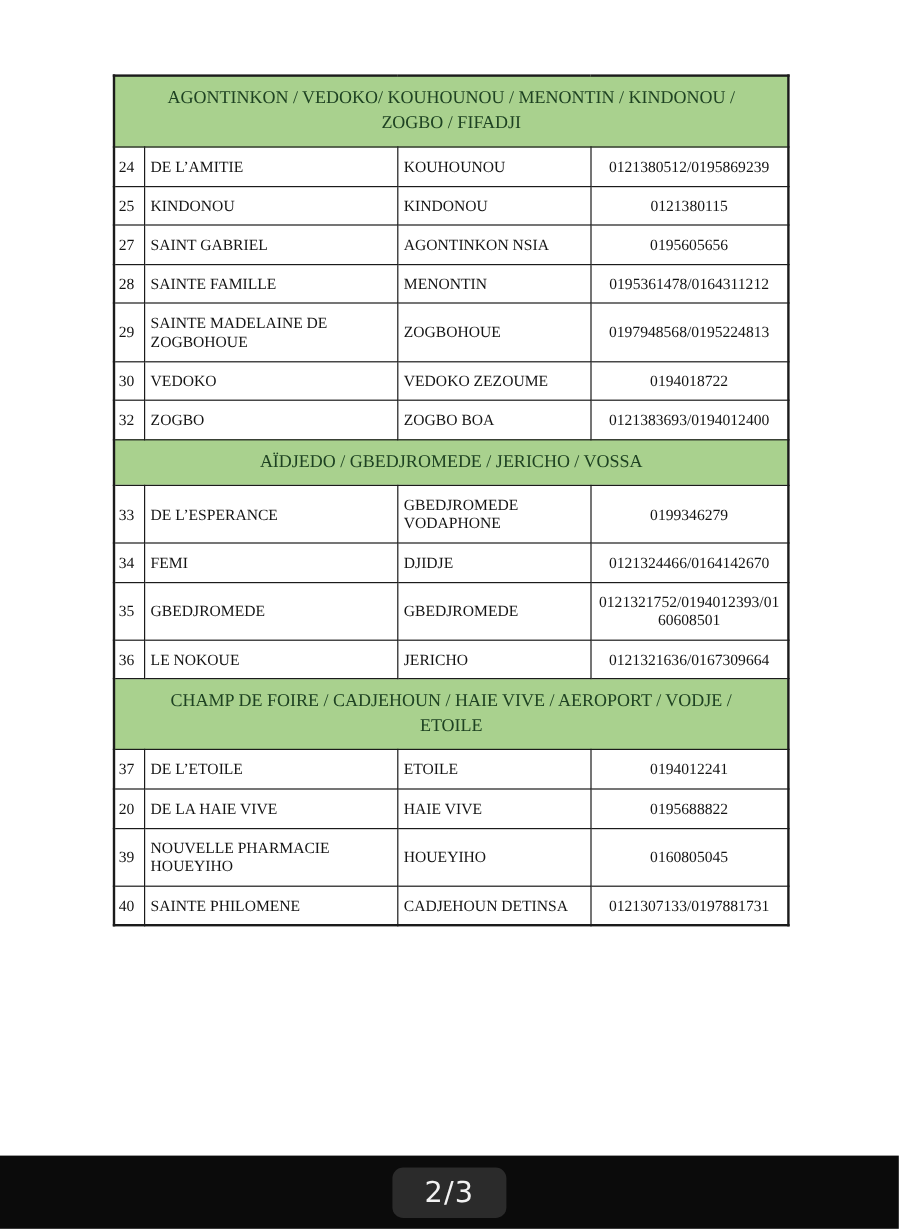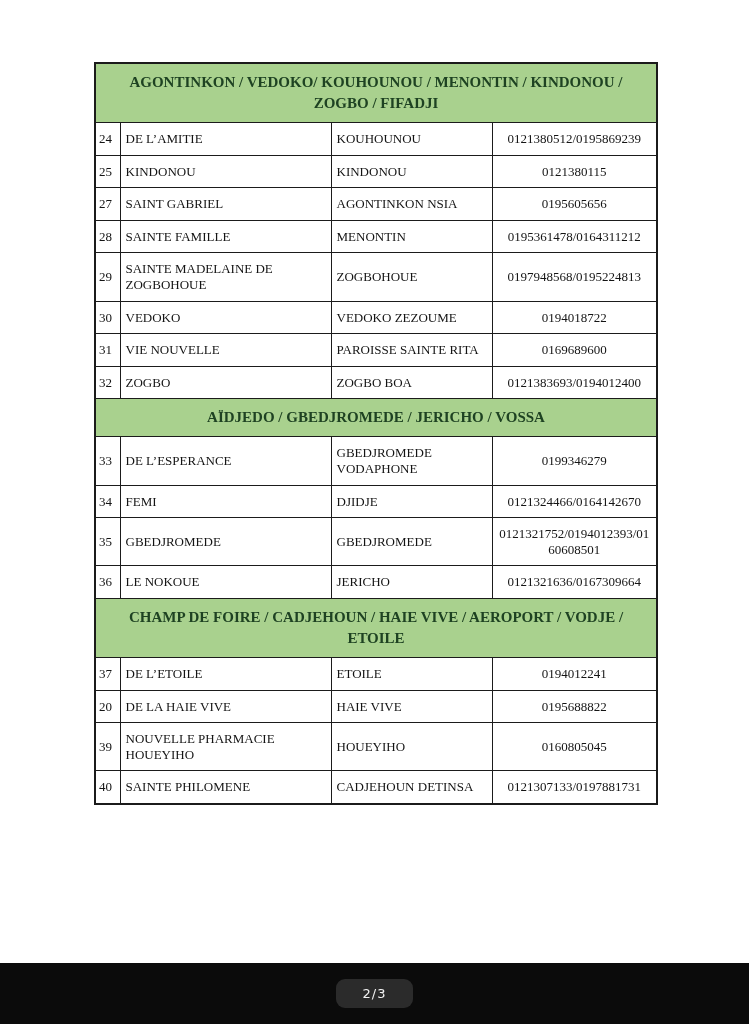--- a/index.html
+++ b/index.html
@@ -49,21 +49,21 @@
   td.name-cell, td.location-cell {
     text-align: left;
   }
   td.phone-cell {
     text-align: center;
     word-break: break-all;
   }
   tr.section-header-row td {
     background: #a9d18e;
     color: #1e4222;
-    font-weight: bold;
+    font-weight: normal;
     text-align: center;
     font-size: 15px;
     line-height: 1.4;
     padding: 8px 26px;
   }
   .pager-bar {
     position: absolute;
     left: 0;
     bottom: 0;
     width: 100%;
@@ -72,21 +72,21 @@
     display: flex;
     align-items: center;
     justify-content: center;
   }
   .page-indicator-badge {
     background: #2b2b2b;
     color: #f2f2f2;
     border-radius: 9px;
     padding: 7px 27px;
     font-family: "DejaVu Sans", sans-serif;
-    font-size: 13px;
+    font-size: 24px;
     letter-spacing: 1px;
   }
 </style>
 </head>
 <body>
 
 <div class="page-canvas">
 
   <table class="doc-table">
     <colgroup>
@@ -129,26 +129,20 @@
           <td class="location-cell">ZOGBOHOUE</td>
           <td class="phone-cell">0197948568/0195224813</td>
         </tr>
         <tr>
           <td class="num-cell">30</td>
           <td class="name-cell">VEDOKO</td>
           <td class="location-cell">VEDOKO ZEZOUME</td>
           <td class="phone-cell">0194018722</td>
         </tr>
         <tr>
-          <td class="num-cell">31</td>
-          <td class="name-cell">VIE NOUVELLE</td>
-          <td class="location-cell">PAROISSE SAINTE RITA</td>
-          <td class="phone-cell">0169689600</td>
-        </tr>
-        <tr>
           <td class="num-cell">32</td>
           <td class="name-cell">ZOGBO</td>
           <td class="location-cell">ZOGBO BOA</td>
           <td class="phone-cell">0121383693/0194012400</td>
         </tr>
         <tr class="section-header-row">
           <td colspan="4">AÏDJEDO / GBEDJROMEDE / JERICHO / VOSSA</td>
         </tr>
         <tr>
           <td class="num-cell">33</td>

